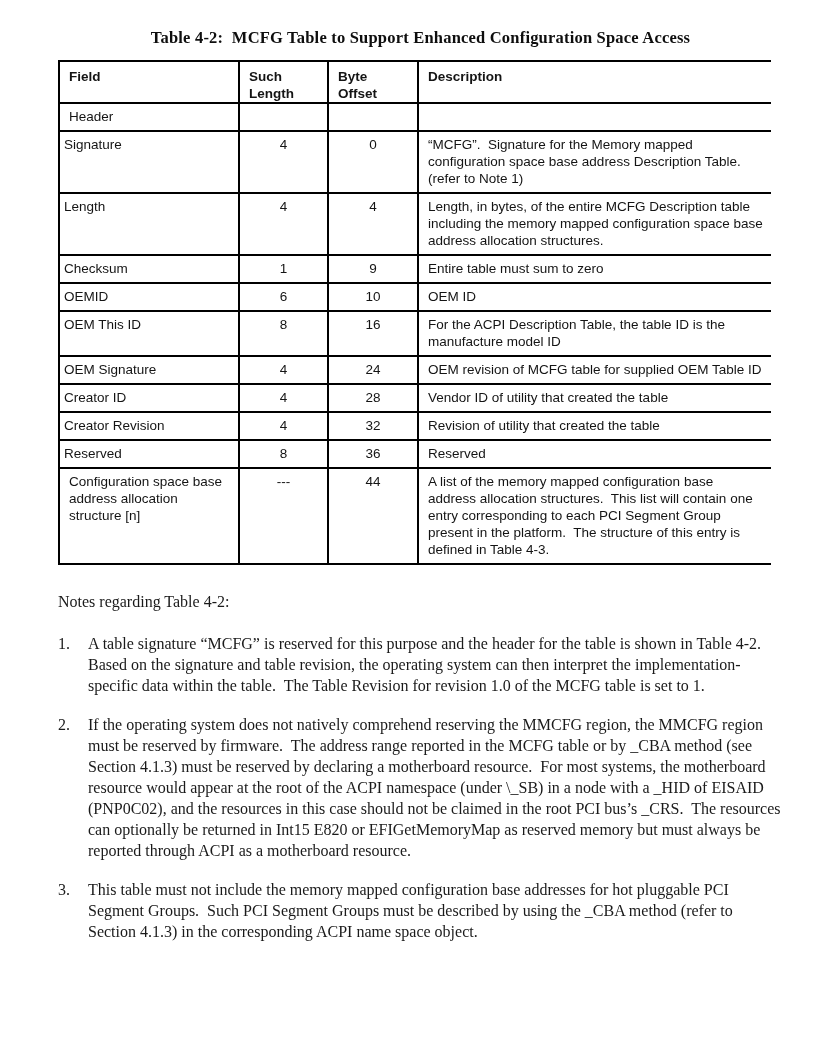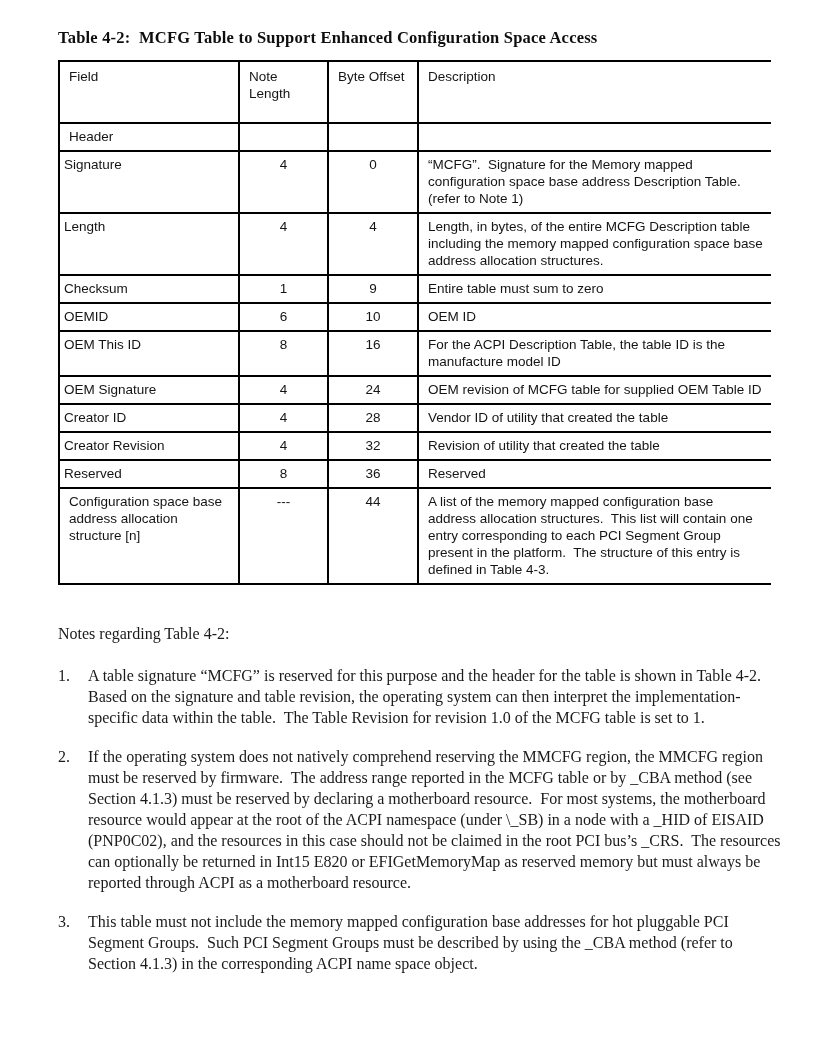--- a/index.html
+++ b/index.html
@@ -11,21 +11,21 @@
     color: #161616;
   }
   .content {
     padding: 28px 52px 0 58px;
   }
   .doc-title {
     font-family: "Liberation Serif", serif;
     font-weight: bold;
     font-size: 16.5px;
     color: #0e0e0e;
-    text-align: left;
+    text-align: center;
     white-space: pre;
     margin: 0 0 12px 0;
     letter-spacing: 0.2px;
   }
   table.spec-table {
     border-collapse: collapse;
     table-layout: fixed;
     width: 712px;
     border-top: 2px solid #000;
     border-left: 2px solid #000;
@@ -40,29 +40,29 @@
   col.c4 { width: 353px; }
   .spec-table th, .spec-table td {
     border-right: 2px solid #000;
     border-bottom: 2px solid #000;
     vertical-align: top;
     padding: 4px 8px 5px 9px;
     text-align: left;
   }
   .spec-table th:last-child, .spec-table td:last-child { border-right: none; }
   .spec-table th {
-    font-weight: normal;
+    font-weight: bold;
     padding-top: 6px;
-    padding-bottom: 20px;
+    padding-bottom: 0;
   }
   td.c-num { text-align: center; padding-left: 4px; padding-right: 4px; }
   td.indent { padding-left: 4px; }
   td.c-desc, td.c-field { white-space: pre-wrap; }
   .notes {
-    margin-top: 38px;
+    margin-top: 26px;
     width: 726px;
     font-family: "Liberation Serif", serif;
     font-size: 16px;
     line-height: 21px;
     color: #1a1a1a;
   }
   .notes-heading { margin: 0 0 21px 0; }
   .note {
     display: flex;
     margin-bottom: 18px;
@@ -86,21 +86,21 @@
   <table class="spec-table">
     <colgroup>
       <col class="c1">
         <col class="c2">
         <col class="c3">
         <col class="c4">
     </colgroup>
     <thead>
       <tr>
         <th>Field</th>
-        <th>Note Length</th>
+        <th>Such Length</th>
         <th>Byte Offset</th>
         <th>Description</th>
       </tr>
     </thead>
     <tbody>
       <tr>
         <td class="c-field">Header</td>
         <td class="c-num"></td>
         <td class="c-num"></td>
         <td class="c-desc"></td>

